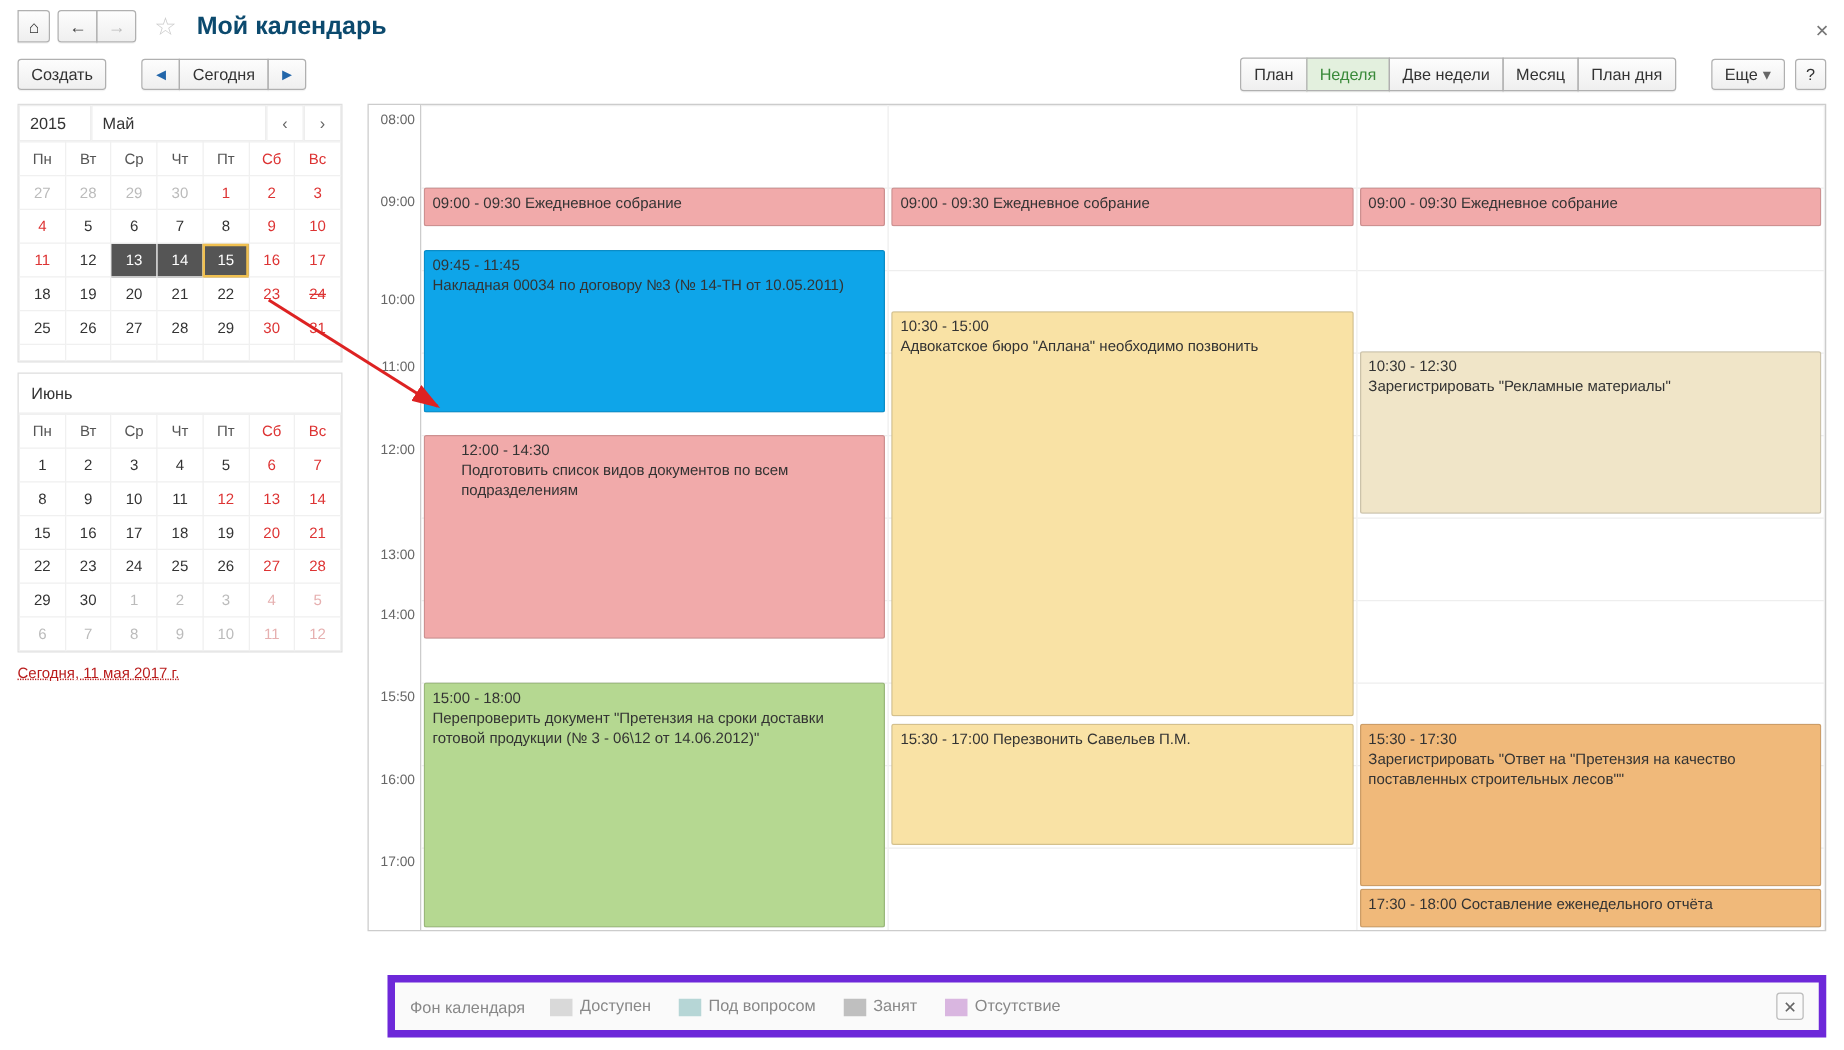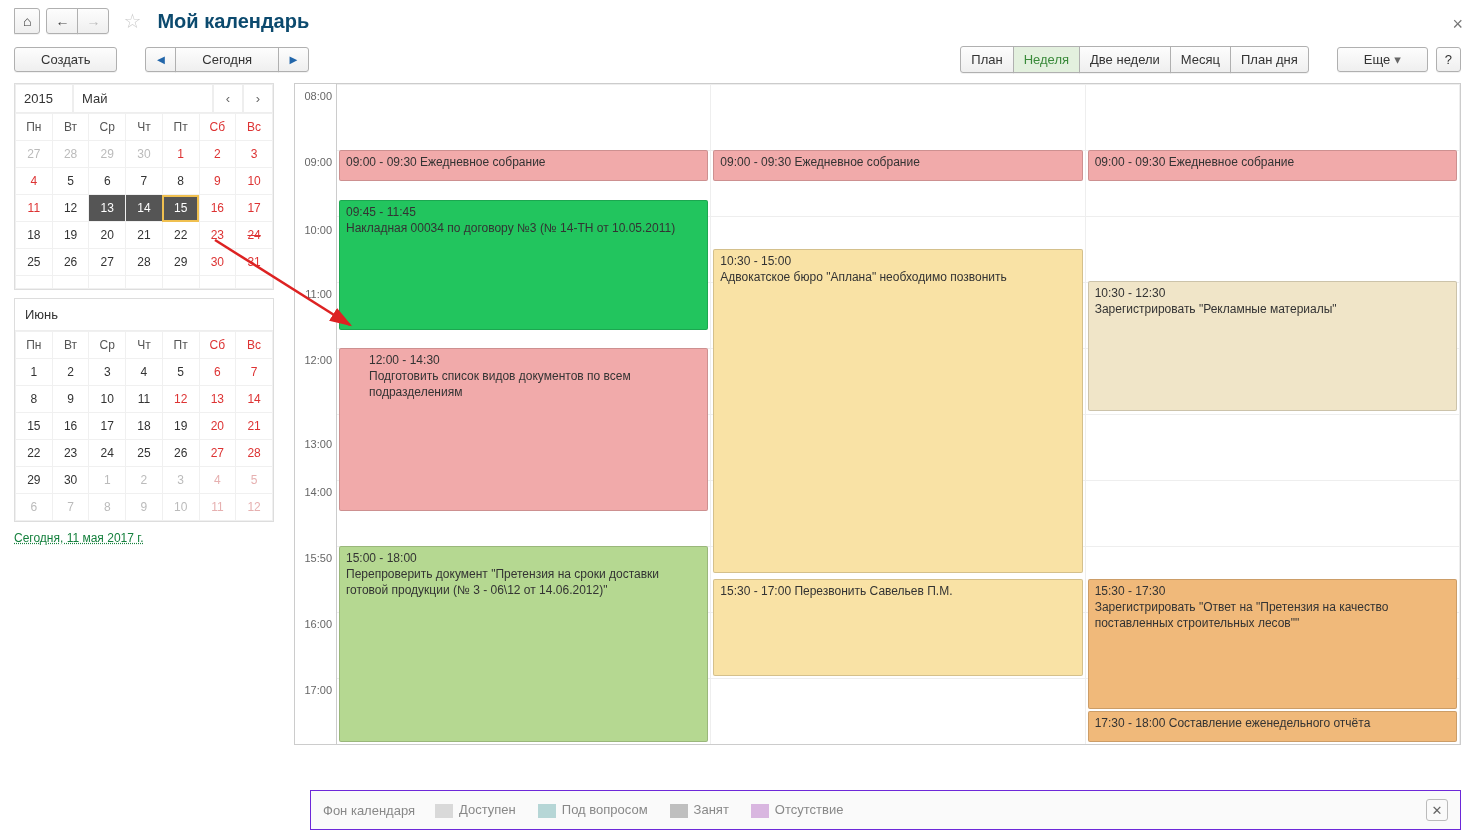--- a/index.html
+++ b/index.html
@@ -1,18 +1,18 @@
 <!DOCTYPE html>
 <html><head>
 <meta charset="utf-8">
 <style>
 *{box-sizing:border-box;margin:0;padding:0;font-family:Arial,sans-serif}
 body{background:#fff;font-size:13px;color:#333;width:1475px;height:840px;overflow:hidden;position:relative}
 .toolbar{display:flex;align-items:center;padding:8px 14px;gap:6px}
-.btn{border:1px solid #b0b0b0;background:linear-gradient(#fdfdfd,#efefef);border-radius:3px;padding:4px 26px;cursor:pointer;font-size:13px;color:#333;display:inline-flex;align-items:center;box-shadow:0 1px 0 rgba(0,0,0,0.05)}
+.btn{border:1px solid #b0b0b0;background:linear-gradient(#fdfdfd,#efefef);border-radius:3px;padding:4px 10px;cursor:pointer;font-size:13px;color:#333;display:inline-flex;align-items:center;box-shadow:0 1px 0 rgba(0,0,0,0.05)}
 .btn.icon{padding:4px 8px}
 .btn-group{display:inline-flex}
 .btn-group .btn{border-radius:0;margin-left:-1px}
 .btn-group .btn:first-child{border-radius:3px 0 0 3px;margin-left:0}
 .btn-group .btn:last-child{border-radius:0 3px 3px 0}
 .title{font-size:20px;margin-left:10px;color:#0c4a6e}
 .star{color:#ccc;font-size:20px;margin-left:8px}
 .close-x{position:absolute;right:12px;top:14px;color:#777;font-size:18px;cursor:pointer}
 .row2{display:flex;align-items:center;padding:4px 14px 10px;gap:8px}
 .spacer{flex:1}
@@ -26,40 +26,40 @@
 .mini-head .cell.nav{flex:0 0 30px;justify-content:center;cursor:pointer;color:#666}
 .mini-table{width:100%;border-collapse:collapse}
 .mini-table th,.mini-table td{width:14.28%;text-align:center;padding:6px 0;font-weight:normal;font-size:12px;border:1px solid #f0f0f0}
 .mini-table th{color:#555}
 .mini-table th.wknd,.mini-table td.wknd{color:#d33}
 .mini-table td.dim{color:#bbb}
 .mini-table td.dim.wknd{color:#e6b0b0}
 .mini-table td.sel{background:#555;color:#fff}
 .mini-table td.selwrap{outline:2px solid #f0c050;outline-offset:-2px}
 .mini-table td.strike{text-decoration:line-through}
-.today-link{color:#15803d;font-size:12px;text-decoration:underline dotted;cursor:pointer}
+.today-link{color:#b91c1c;font-size:12px;text-decoration:underline dotted;cursor:pointer}
 .month-row{padding:8px 10px;border-bottom:1px solid #eee;font-size:13px}
 .sched{flex:1;border:1px solid #ccc;position:relative}
 .sched-head{display:flex;background:linear-gradient(#f7f7f7,#eee);border-bottom:1px solid #ccc}
 .sched-head .timecol{width:42px;border-right:1px solid #ccc}
 .sched-head .daycol{flex:1;text-align:center;padding:4px 0;font-size:13px;border-right:1px solid #ccc}
 .sched-body{position:relative;height:660px;overflow:hidden}
 .timecol-body{position:absolute;left:0;top:0;width:42px;height:100%;border-right:1px solid #ccc}
 .hour-label{position:absolute;right:4px;font-size:11px;color:#666;transform:translateY(-50%)}
 .daygrid{position:absolute;left:42px;right:0;top:0;height:100%;display:flex}
 .daycol-body{flex:1;border-right:1px solid #eee;position:relative}
 .hour-line{position:absolute;left:0;right:0;border-top:1px solid #eee}
 .event{position:absolute;left:2px;right:2px;border:1px solid rgba(0,0,0,0.15);border-radius:2px;padding:3px 6px;font-size:12px;overflow:hidden;line-height:1.35}
 .ev-pink{background:#f1aaaa}
-.ev-blue{background:#22c55e}
+.ev-blue{background:#0ea5e9}
 .ev-yellow{background:#f9e2a5}
 .ev-beige{background:#f0e5c8}
 .ev-green{background:#b5d891}
 .ev-orange{background:#f0b97a}
-.legend{position:absolute;left:310px;right:14px;bottom:10px;border:1px solid #6d28d9;background:#fafafa;display:flex;align-items:center;padding:8px 12px;gap:20px;font-size:13px;color:#888}
+.legend{position:absolute;left:310px;right:14px;bottom:10px;border:6px solid #6d28d9;background:#fafafa;display:flex;align-items:center;padding:8px 12px;gap:20px;font-size:13px;color:#888}
 .legend .sw{width:18px;height:14px;display:inline-block;margin-right:6px;vertical-align:middle}
 .legend .close{margin-left:auto;border:1px solid #bbb;border-radius:3px;width:22px;height:22px;display:flex;align-items:center;justify-content:center;cursor:pointer;color:#666}
 svg.arrow{position:absolute;pointer-events:none;z-index:10}
 .home-icn{font-size:14px}
 .arrow-icn{font-size:14px;color:#444}
 .arrow-icn.dim{color:#bbb}
 .nav-arr{color:#2266aa;font-size:13px}
 </style>
 </head>
 <body>
@@ -259,21 +259,21 @@
         </table>
     </div>
     <a class="today-link">Сегодня, 11 мая 2017 г.</a>
   </div>
 
   <div class="sched">
     <div class="sched-body" id="schedbody">
       <div class="timecol-body" id="timecol">
           <div class="hour-label" style="top: 12px;">08:00</div>
           <div class="hour-label" style="top: 78px;">09:00</div>
-          <div class="hour-label" style="top: 146px;">10:00</div>
+          <div class="hour-label" style="top: 156px;">10:00</div>
           <div class="hour-label" style="top: 210px;">11:00</div>
           <div class="hour-label" style="top: 276px;">12:00</div>
           <div class="hour-label" style="top: 360px;">13:00</div>
           <div class="hour-label" style="top: 408px;">14:00</div>
           <div class="hour-label" style="top: 474px;">15:50</div>
           <div class="hour-label" style="top: 540px;">16:00</div>
           <div class="hour-label" style="top: 606px;">17:00</div>
         </div>
       <div class="daygrid" id="daygrid">
         <div class="daycol-body" id="day0">

